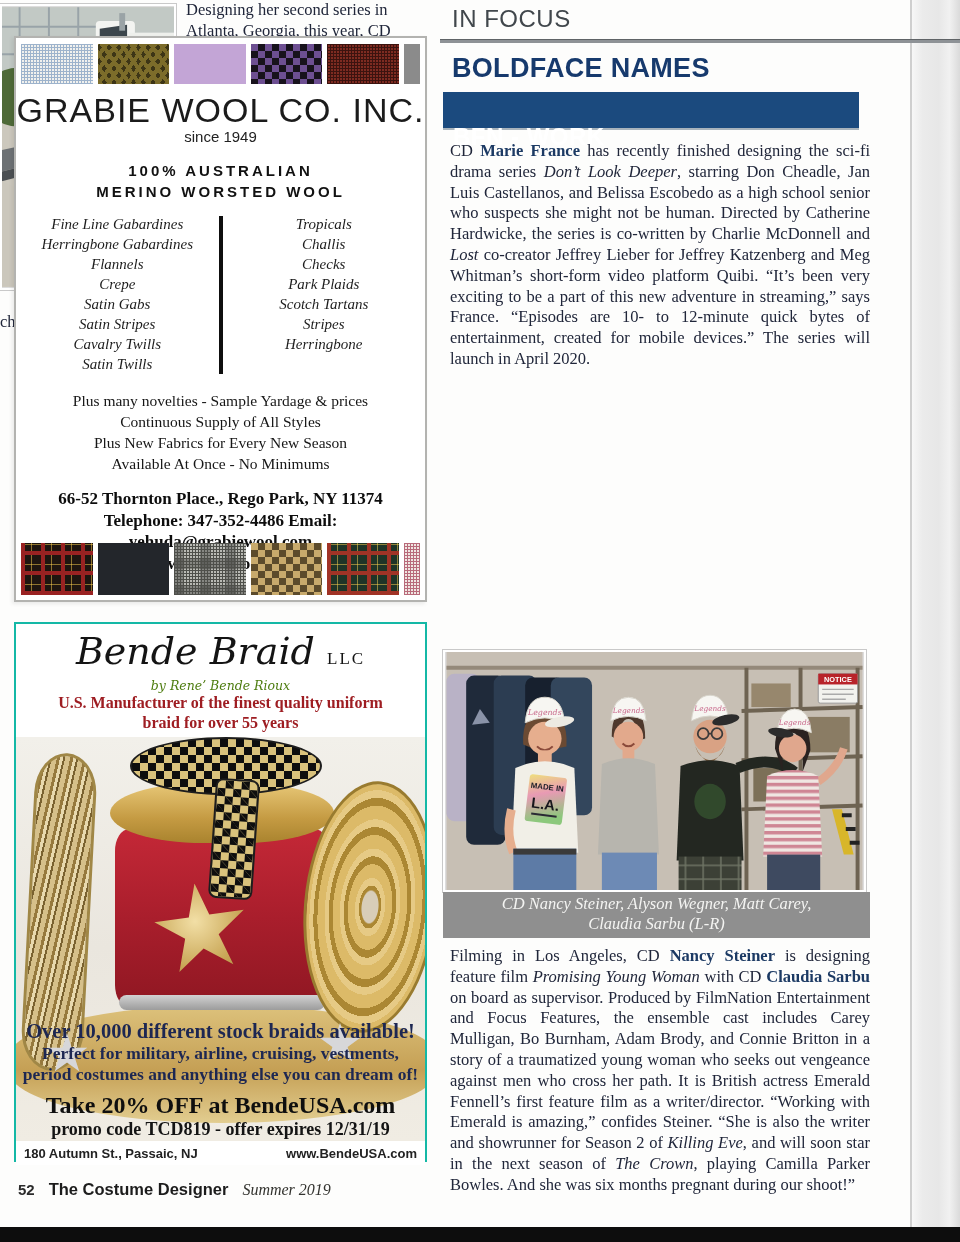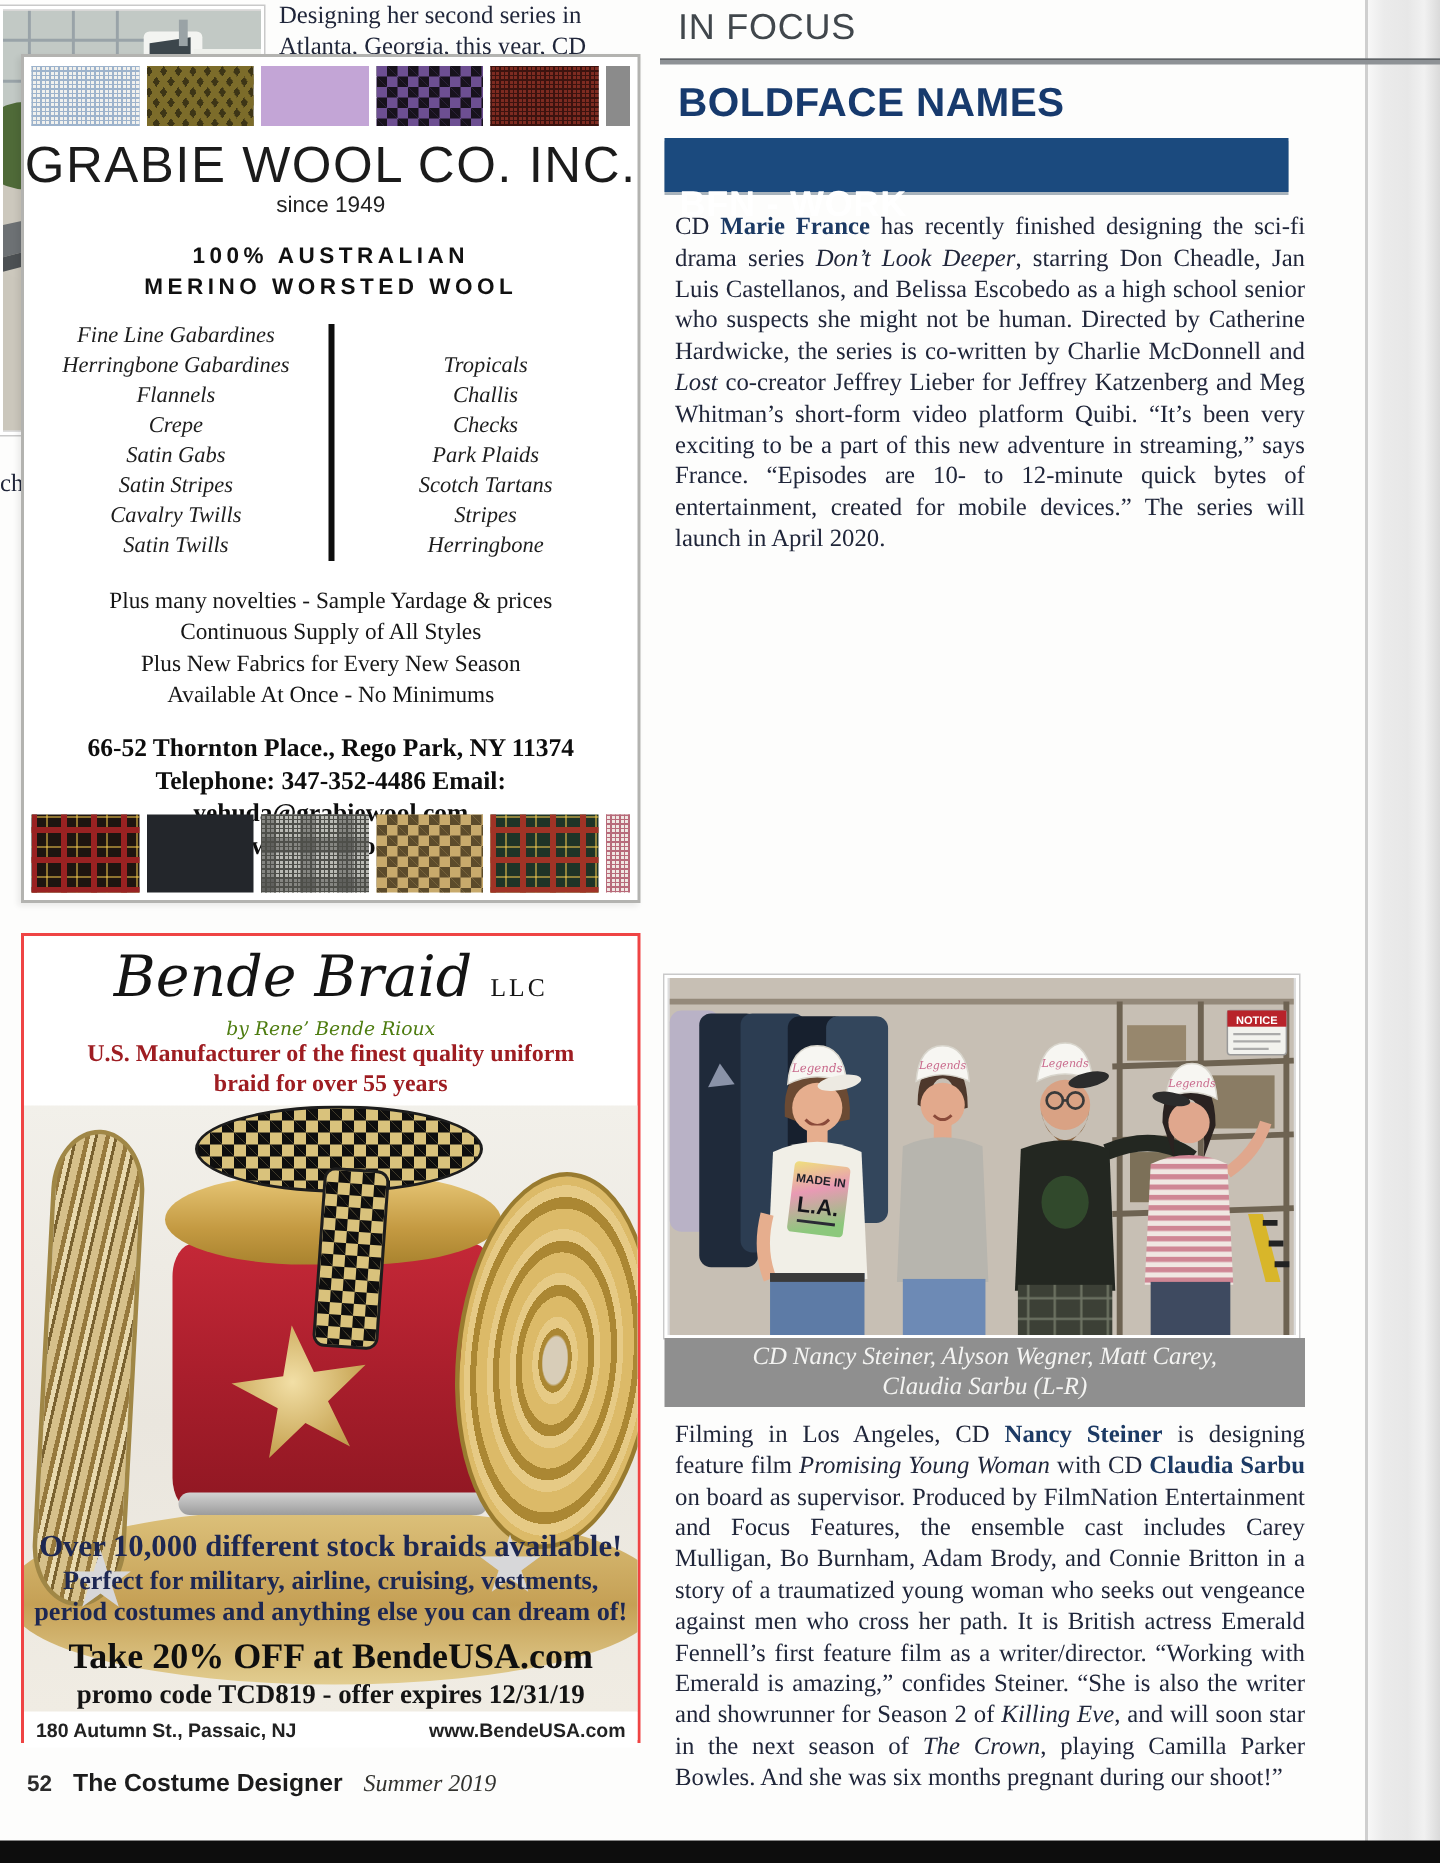--- a/index.html
+++ b/index.html
@@ -73,28 +73,28 @@
   .sw-glen{background-color:var(--c1);
     background-image:repeating-linear-gradient(0deg,var(--c2) 0 1px,transparent 1px 3px),
                      repeating-linear-gradient(90deg,var(--c2) 0 1px,transparent 1px 3px),
                      repeating-linear-gradient(90deg,rgba(0,0,0,.28) 0 10px,transparent 10px 26px),
                      repeating-linear-gradient(0deg,rgba(0,0,0,.28) 0 10px,transparent 10px 26px);}
   .grabie-title{margin-top:8px;text-align:center;font-family:"Liberation Sans",sans-serif;
     font-size:34px;line-height:36px;font-weight:400;color:#1b1b1b;letter-spacing:1px;white-space:nowrap;}
   .grabie-since{text-align:center;font-family:"Liberation Sans",sans-serif;font-size:15px;line-height:18px;color:#222;}
   .grabie-tags{margin-top:14px;text-align:center;font-family:"Liberation Sans",sans-serif;
     font-weight:bold;font-size:15px;line-height:21px;letter-spacing:3px;color:#111;}
-  .fabric-cols{display:flex;margin-top:12px;align-items:flex-end;}
+  .fabric-cols{display:flex;margin-top:12px;}
   .fabric-col{flex:1;text-align:center;font-style:italic;font-size:15px;line-height:20px;color:#1d1d1d;}
   .fabric-divider{width:4px;background:#0e0e0e;height:158px;margin-top:2px;}
   .grabie-notes{margin-top:16px;text-align:center;font-size:15.5px;line-height:21px;color:#161616;}
   .grabie-contact{margin-top:14px;text-align:center;font-weight:bold;font-size:17px;line-height:21.5px;color:#0d0d0d;}
 
   
-  #bende{position:absolute;left:14px;top:622px;width:413px;height:540px;background:#fff;border:2px solid #ef4444;}
+  #bende{position:absolute;left:14px;top:622px;width:413px;height:540px;background:#fff;border:2px solid #14b8a6;}
   .bende-title{margin-top:4px;text-align:center;font-family:"DejaVu Serif",serif;font-style:italic;
     font-size:38px;line-height:46px;color:#141414;}
   .bende-title .suffix{font-size:17px;letter-spacing:2px;font-style:normal;font-family:"Liberation Serif",serif;}
   .bende-byline{text-align:center;font-style:italic;font-family:"DejaVu Serif",serif;font-size:12.5px;line-height:15px;color:#4d7c0f;margin-top:-4px;}
   .bende-red{text-align:center;color:var(--bende-red);font-weight:bold;font-size:16px;line-height:20px;}
   .bende-photo{position:relative;margin-top:4px;height:404px;overflow:hidden;
     background:linear-gradient(180deg,#f2f0ea 0%,#eae6de 52%,#f0ece3 100%);}
   .braid-left{position:absolute;left:12px;top:16px;width:62px;height:318px;border-radius:32px/42px;
     border:3px solid #a08746;transform:rotate(3deg);
     background:repeating-linear-gradient(100deg,#d6c08a 0 5px,#96793d 5px 8px,#e8d9ae 8px 11px,#7a6230 11px 13px);}

